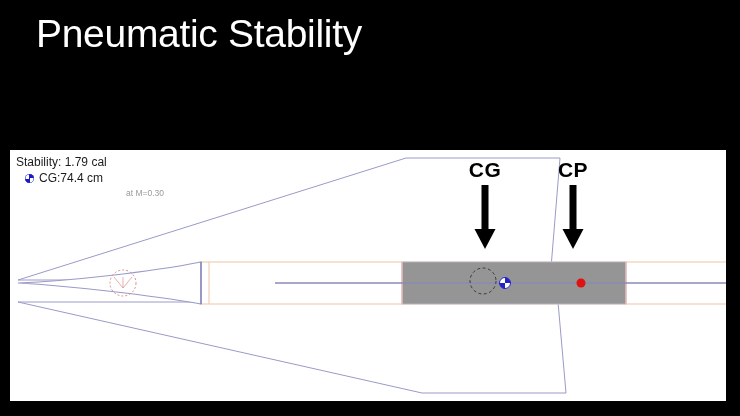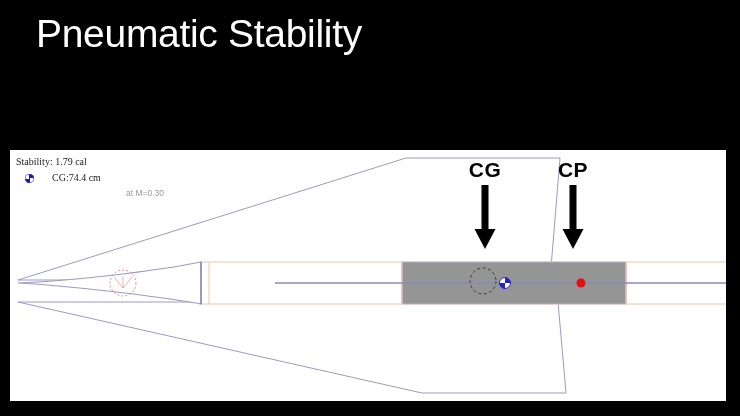--- a/index.html
+++ b/index.html
@@ -47,34 +47,34 @@
   }
   
   #stability-panel {
     position: absolute;
     left: 4px;
     top: 4px;
     width: 150px;
     color: #1a1a1a;
   }
   .stability-line {
-    font-family: Liberation Serif, serif;
-    font-size: 10px;
+    font-family: Liberation Sans, sans-serif;
+    font-size: 12px;
     line-height: 16px;
     color: #1c1c1c;
     white-space: nowrap;
   }
   #stability-main {
     padding-left: 2px;
   }
   .marker-row {
     display: flex;
     align-items: center;
     padding-left: 11px;
-    gap: 18px;
+    gap: 5px;
     height: 16px;
   }
   .cg-glyph {
     width: 9px;
     height: 9px;
     border-radius: 50%;
     flex: 0 0 auto;
     background:
       conic-gradient(#1b1bbf 0deg 90deg, #ffffff 90deg 180deg,
                      #1b1bbf 180deg 270deg, #ffffff 270deg 360deg);

